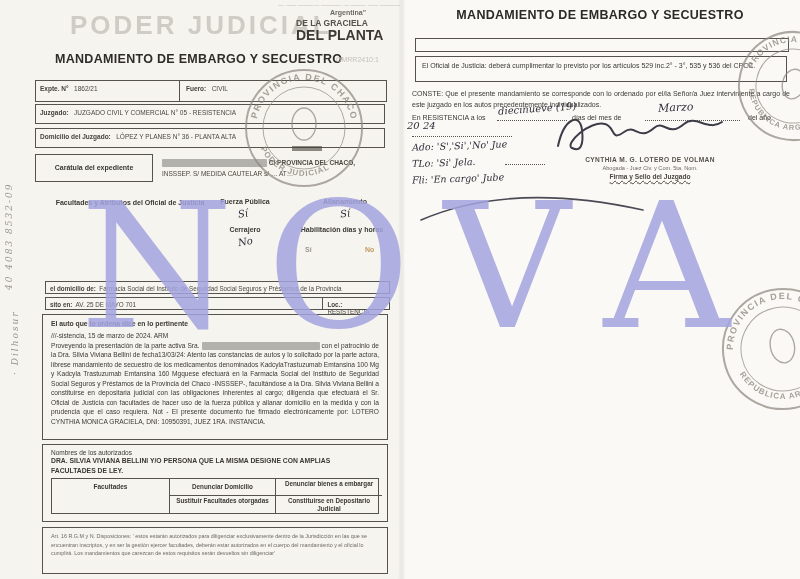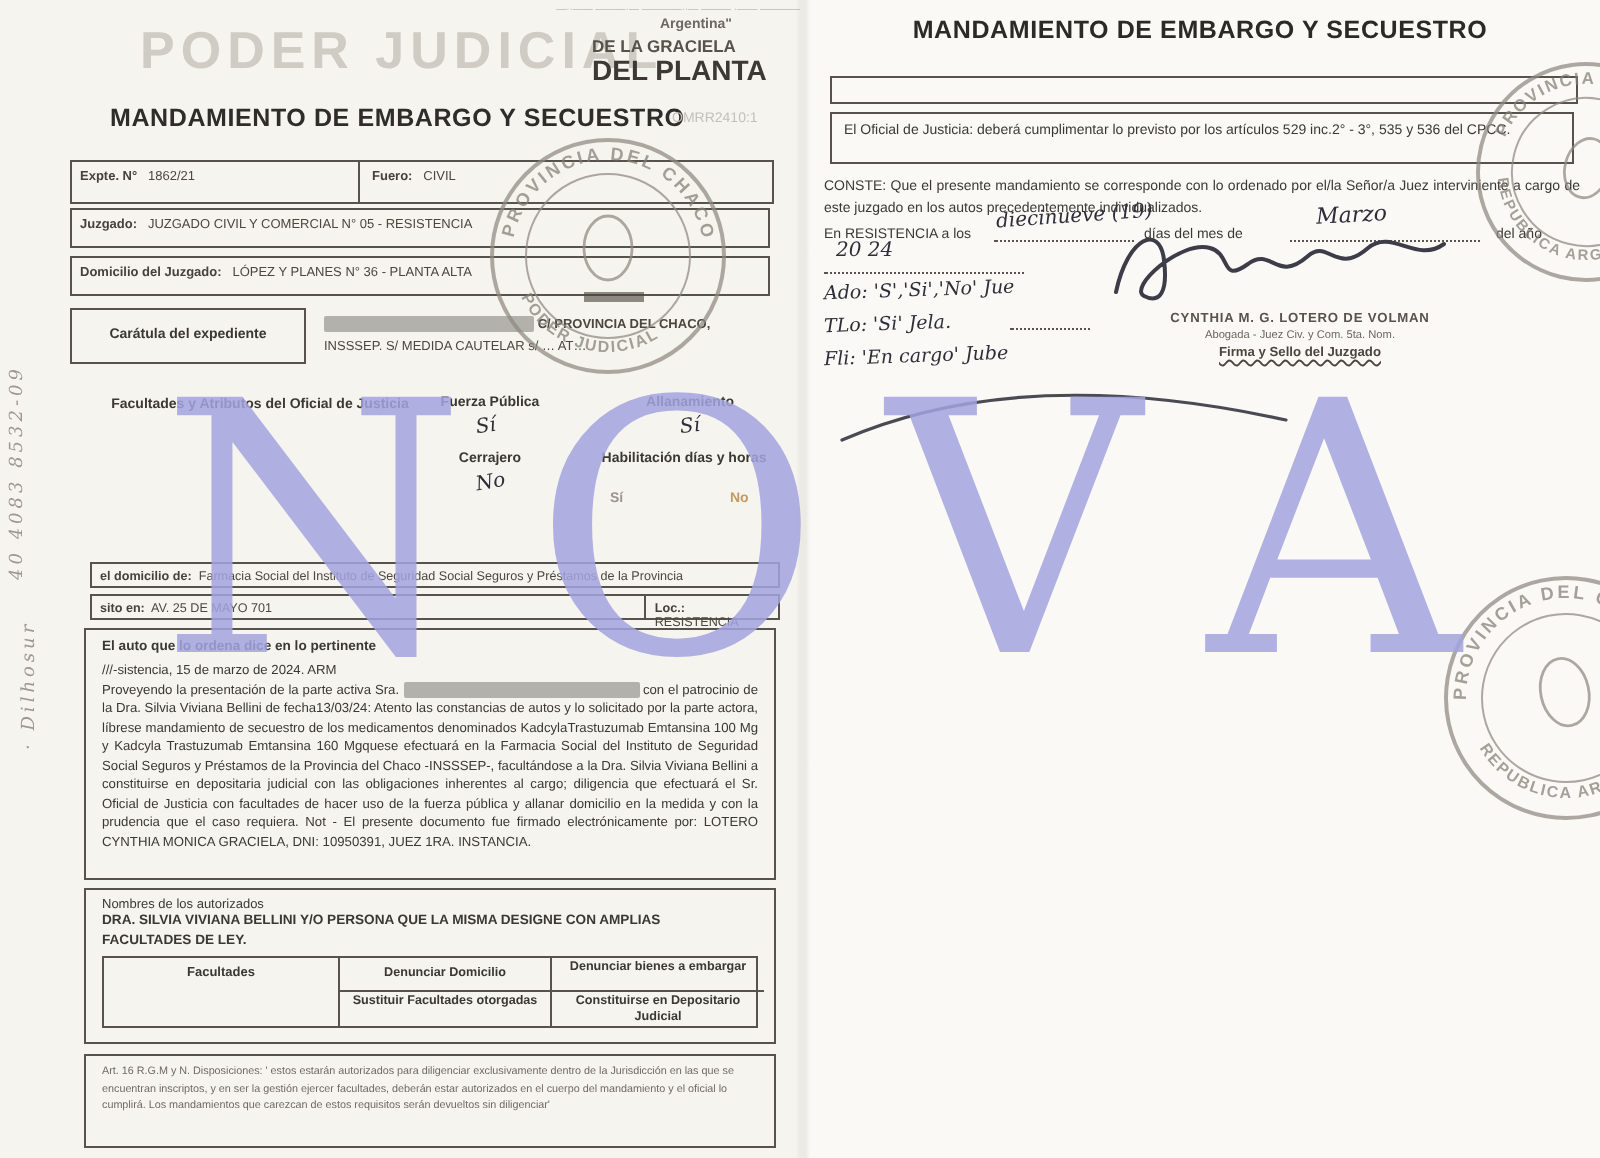--- a/index.html
+++ b/index.html
@@ -133,21 +133,21 @@
   <p class="abs" style="left:412px;top:88px;width:378px;font-size:7px;line-height:1.6;text-align:justify;">CONSTE: Que el presente mandamiento se corresponde con lo ordenado por el/la Señor/a Juez interviniente a cargo de este juzgado en los autos precedentemente individualizados.</p>
 
   <span class="abs" style="left:412px;top:114px;font-size:7px;">En  RESISTENCIA  a  los</span>
   <span class="abs dotted" style="left:497px;top:110px;width:70px;height:10px;"></span>
   <span class="abs script" style="left:498px;top:103px;font-size:10px;transform:rotate(-4deg);white-space:nowrap;">diecinueve (19)</span>
   <span class="abs" style="left:572px;top:114px;font-size:7px;">días  del  mes  de</span>
   <span class="abs dotted" style="left:645px;top:110px;width:95px;height:10px;"></span>
   <span class="abs script" style="left:658px;top:101px;font-size:11px;transform:rotate(-3deg);">Marzo</span>
   <span class="abs" style="left:748px;top:114px;font-size:7px;">del  año</span>
   <span class="abs dotted" style="left:412px;top:128px;width:100px;height:8px;"></span>
-  <span class="abs script" style="left:418px;top:120px;font-size:10px;">20 24</span>
+  <span class="abs script" style="left:407px;top:120px;font-size:10px;">20 24</span>
 
   <div class="abs script" style="left:412px;top:140px;font-size:9.5px;transform:rotate(-2deg);">Ado: 'S','Si','No' Jue</div>
   <div class="abs script" style="left:412px;top:157px;font-size:9.5px;transform:rotate(-2deg);">TLo: 'Si' Jela.</div>
   <div class="abs script" style="left:412px;top:173px;font-size:9.5px;transform:rotate(-2deg);">Fli: 'En cargo' Jube</div>
 
   <svg class="abs" style="left:550px;top:108px;" width="180" height="50" viewBox="0 0 180 50">
     <path d="M8,38 C14,10 30,4 32,22 C34,38 30,44 22,40 C14,36 40,12 55,16 C66,19 60,34 74,24 C86,15 88,34 104,20 C114,11 118,30 134,16 C146,6 158,24 172,14" fill="none" stroke="#3d3d4a" stroke-width="2" stroke-linecap="round"></path>
   </svg>
   <span class="abs dotted" style="left:505px;top:158px;width:40px;height:6px;"></span>
   <div class="abs c bold" style="left:540px;top:156px;width:220px;font-size:6.6px;letter-spacing:.4px;color:#57534c;">CYNTHIA M. G. LOTERO DE VOLMAN</div>

